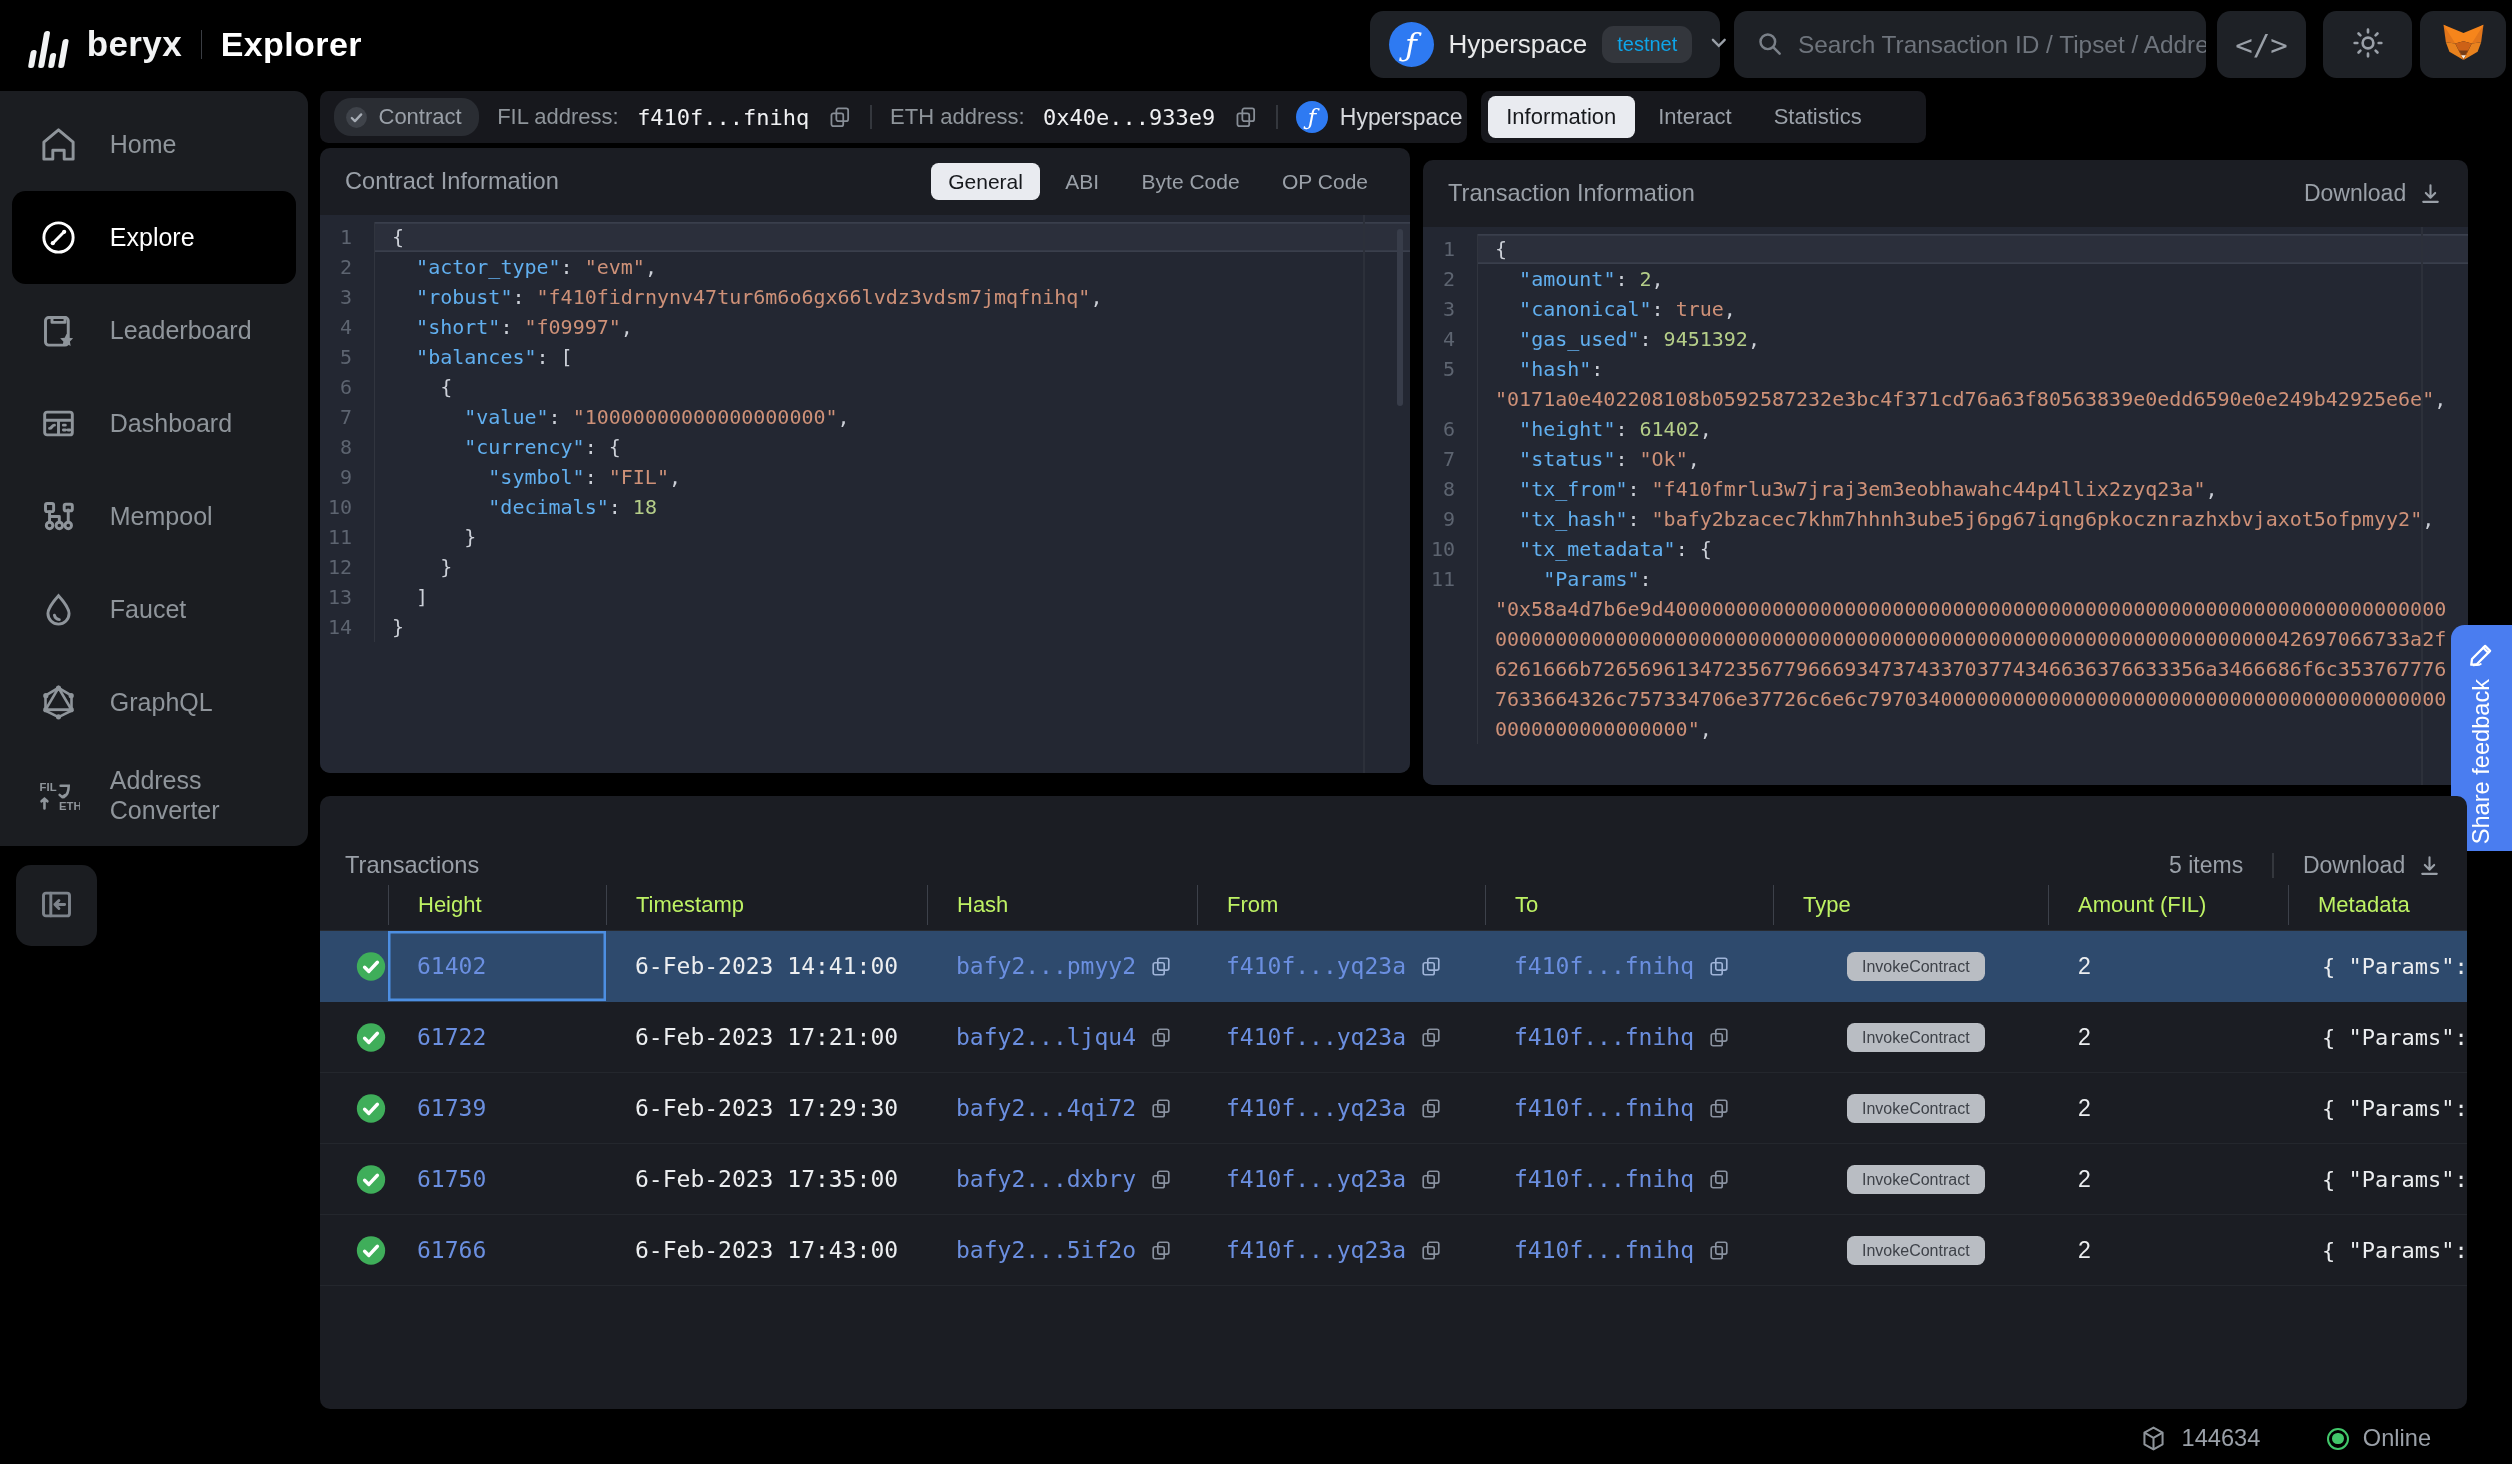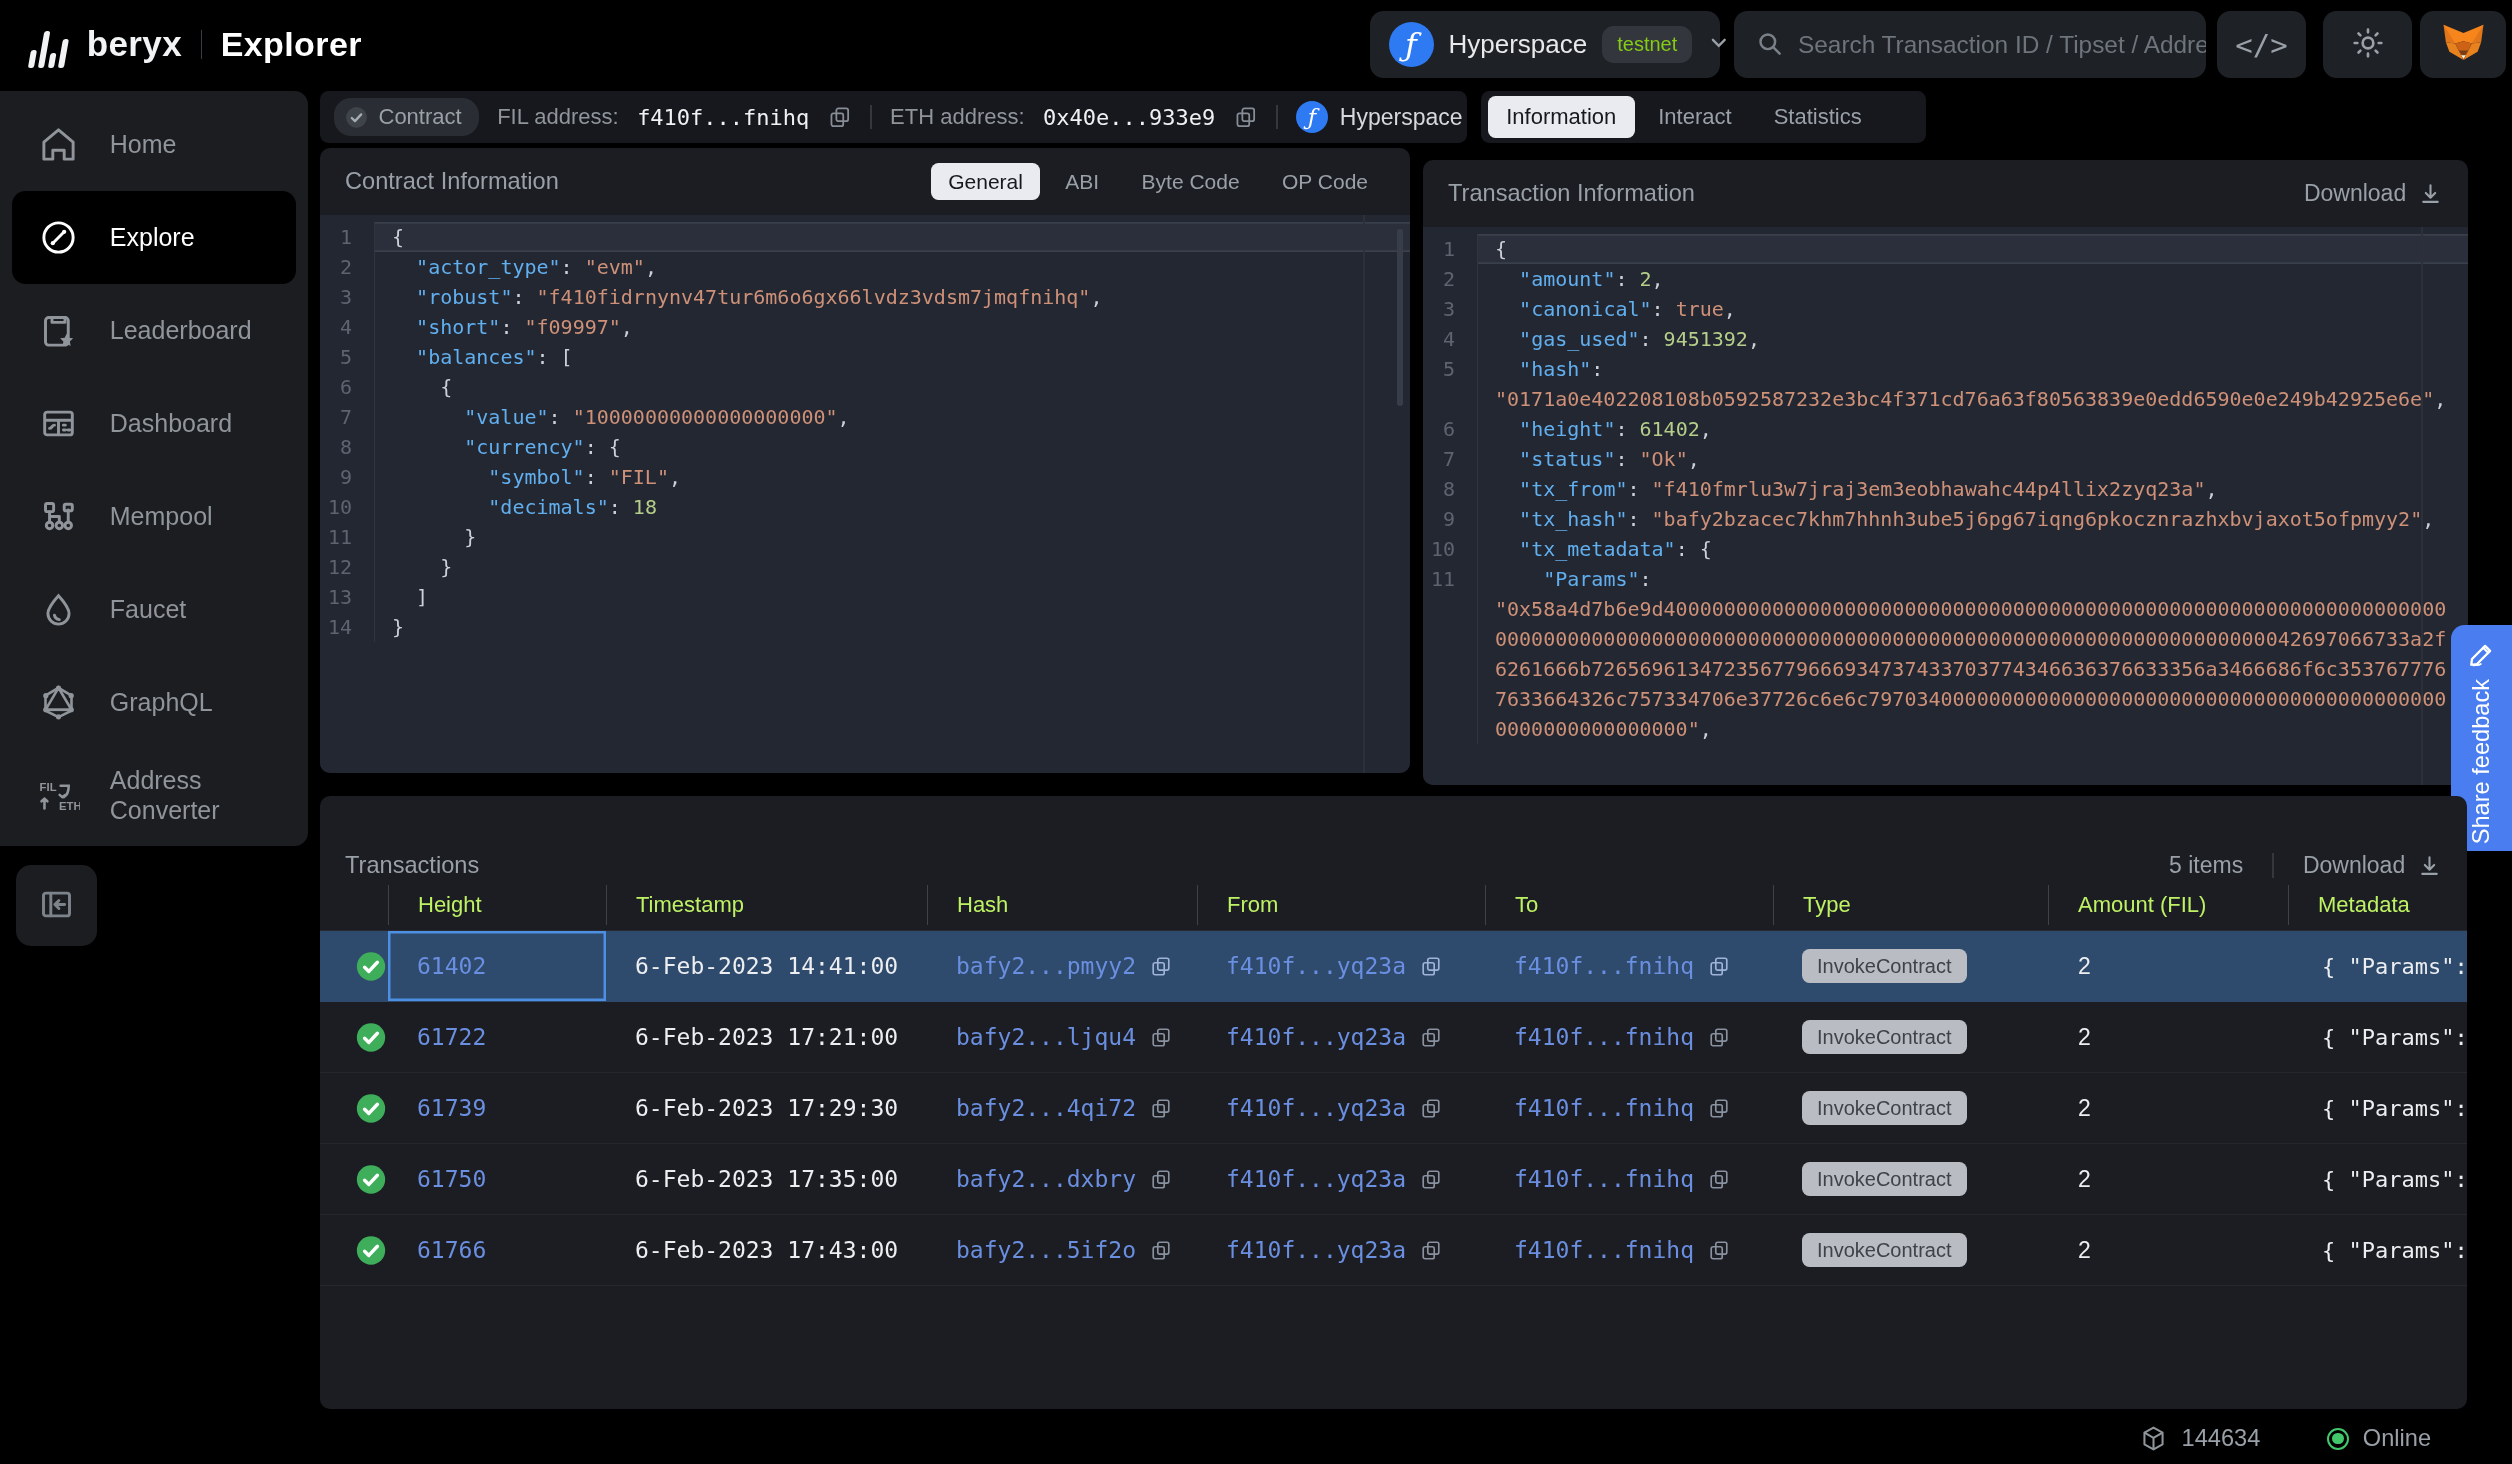--- a/index.html
+++ b/index.html
@@ -13,21 +13,21 @@
   .brand-icon { display:flex; align-items:flex-end; gap:4.2px; transform:skewX(-10deg); height:47px; }
   .brand-icon i { display:block; width:5.9px; background:#f2f3f4; border-radius:2.5px; }
   .brand-name { color:#f2f3f4; font-size:35px; font-weight:bold; letter-spacing:0.4px; }
   .brand-sep { width:1.7px; height:29px; background:#3a3d43; }
   .app-name { color:#fff; font-size:34px; font-weight:bold; letter-spacing:0.4px; }
 
   .network-btn { position:absolute; left:1370px; top:11px; width:350px; height:67px; background:#1e2126; border-radius:13.5px; display:flex; align-items:center; gap:15px; padding:0 18.5px; cursor:pointer; }
   .ficon { width:45px; height:45px; border-radius:50%; background:#2e7af2; color:#fff; display:flex; align-items:center; justify-content:center; font-family:"DejaVu Serif", serif; font-style:italic; font-size:32px; flex:none; }
   .ficon.small { width:32px; height:32px; font-size:23px; }
   .network-name { color:#e8e9ea; font-size:26px; }
-  .network-badge { background:#33363c; color:#84cc16; font-size:20px; padding:6.7px 15px; border-radius:11.8px; }
+  .network-badge { background:#33363c; color:#0ea5e9; font-size:20px; padding:6.7px 15px; border-radius:11.8px; }
   .network-chevron { margin-left:auto; }
 
   .search-box { position:absolute; left:1734px; top:11px; width:472px; height:67px; background:#1e2126; border-radius:13.5px; display:flex; align-items:center; gap:15px; padding:0 22px; cursor:text; overflow:hidden; }
   .search-ph { color:#6e747c; font-size:24.4px; white-space:nowrap; }
 
   .icon-btn { position:absolute; top:11px; width:89px; height:67px; background:#1e2126; border-radius:13.5px; display:flex; align-items:center; justify-content:center; cursor:pointer; }
   .code-btn { left:2217px; color:#9aa0a8; font-size:29px; font-family:"DejaVu Sans Mono", monospace; }
   .sun-btn  { left:2323px; }
   .fox-btn  { left:2420px; width:86px; }
 
@@ -89,21 +89,21 @@
   .hcell.first { border-left:none; }
   .trow { height:71px; border-bottom:1.7px solid #24272d; cursor:pointer; }
   .trow.selected { background:#2e4a6d; border-bottom-color:#2e4a6d; }
   .tcell { padding-left:29px; font-size:23px; color:#eceef0; white-space:nowrap; overflow:hidden; }
   .mono { font-family:"DejaVu Sans Mono", monospace; }
   .linkc { color:#6b8fe0; display:flex; align-items:center; gap:13.5px; cursor:pointer; }
   .c-height { height:100%; display:flex; align-items:center; }
   .c-height.focused { box-shadow: inset 0 0 0 2.5px #4d8fe2; }
   .c-height a { color:#6b8fe0; text-decoration:none; cursor:pointer; }
   .c-check { display:flex; align-items:center; justify-content:center; padding:0; }
-  .type-badge { display:inline-block; background:#b9bdc3; color:#3e4249; font-size:20px; padding:5.9px 15px; border-radius:7.6px; }
+  .type-badge { display:inline-block; background:#b9bdc3; color:#3e4249; font-size:16px; padding:5.9px 15px; border-radius:7.6px;margin-left:45px; }
 
   
   .feedback { position:absolute; right:0; top:625px; width:61px; height:226px; background:#4a7df0; border-radius:13.5px 0 0 13.5px; display:flex; flex-direction:column; align-items:center; padding-top:13.5px; gap:10px; cursor:pointer; }
   .feedback .vtext { writing-mode:vertical-rl; transform:rotate(180deg); color:#fff; font-size:23.6px; white-space:nowrap; }
 
   
   .statusbar { position:absolute; left:320px; top:1414px; width:2153px; height:49px; display:flex; justify-content:flex-end; align-items:center; gap:67px; color:#9aa0a8; font-size:23.6px; padding-right:42px; }
   .sb-item { display:flex; align-items:center; gap:13.5px; }
   .online-dot { width:22px; height:22px; border-radius:50%; border:2.5px solid #42c76a; display:flex; align-items:center; justify-content:center; }
   .online-dot i { display:block; width:11.8px; height:11.8px; border-radius:50%; background:#42c76a; }

